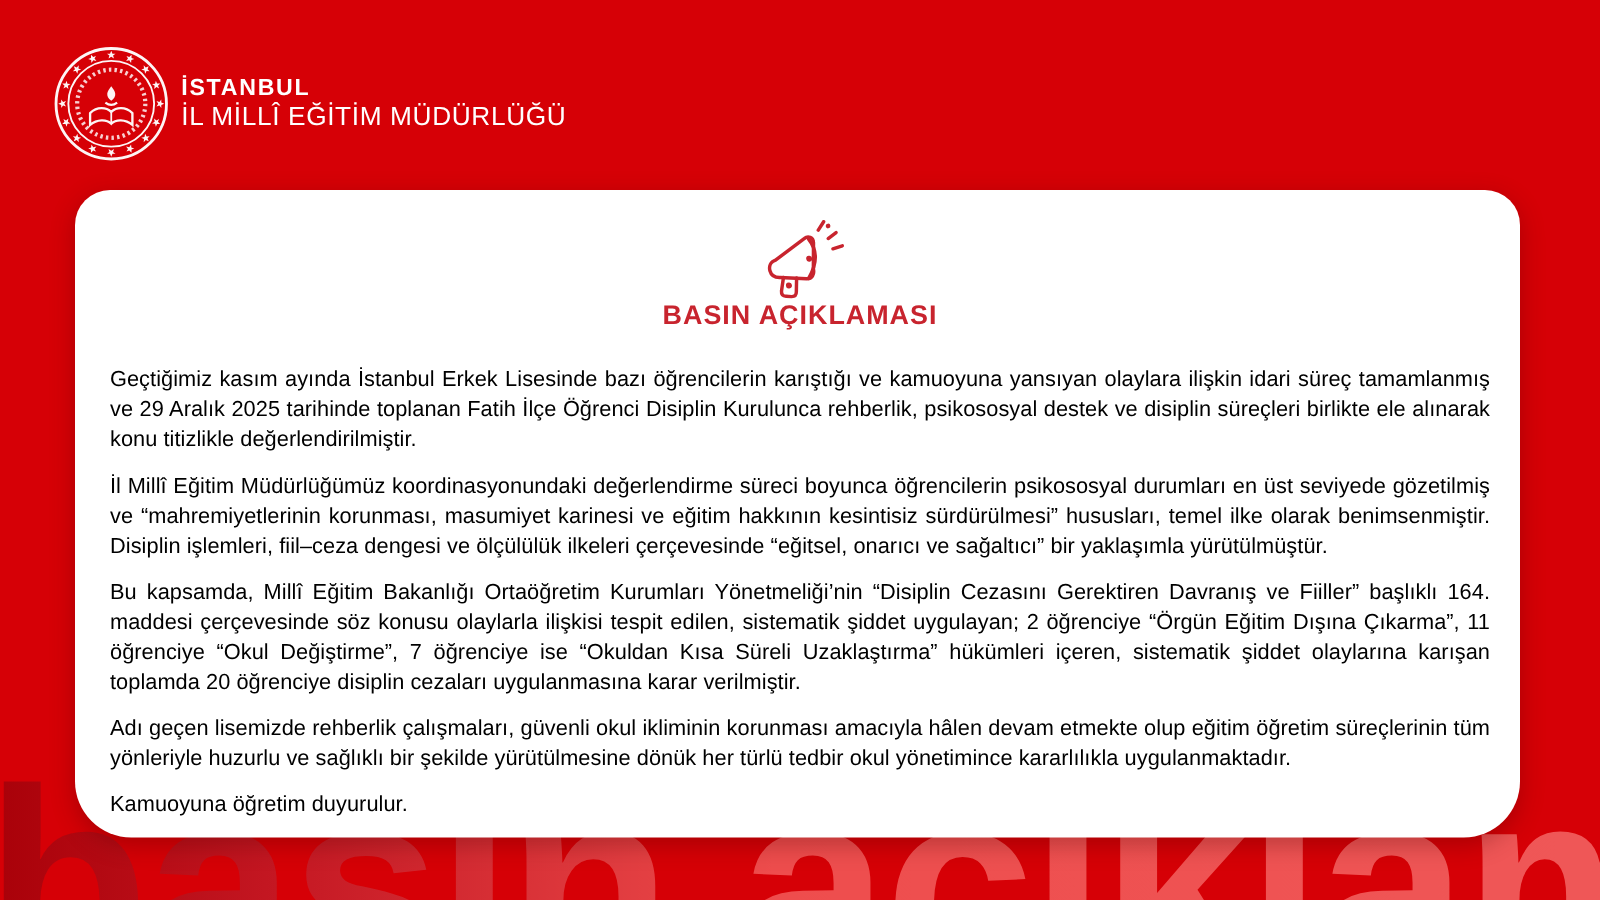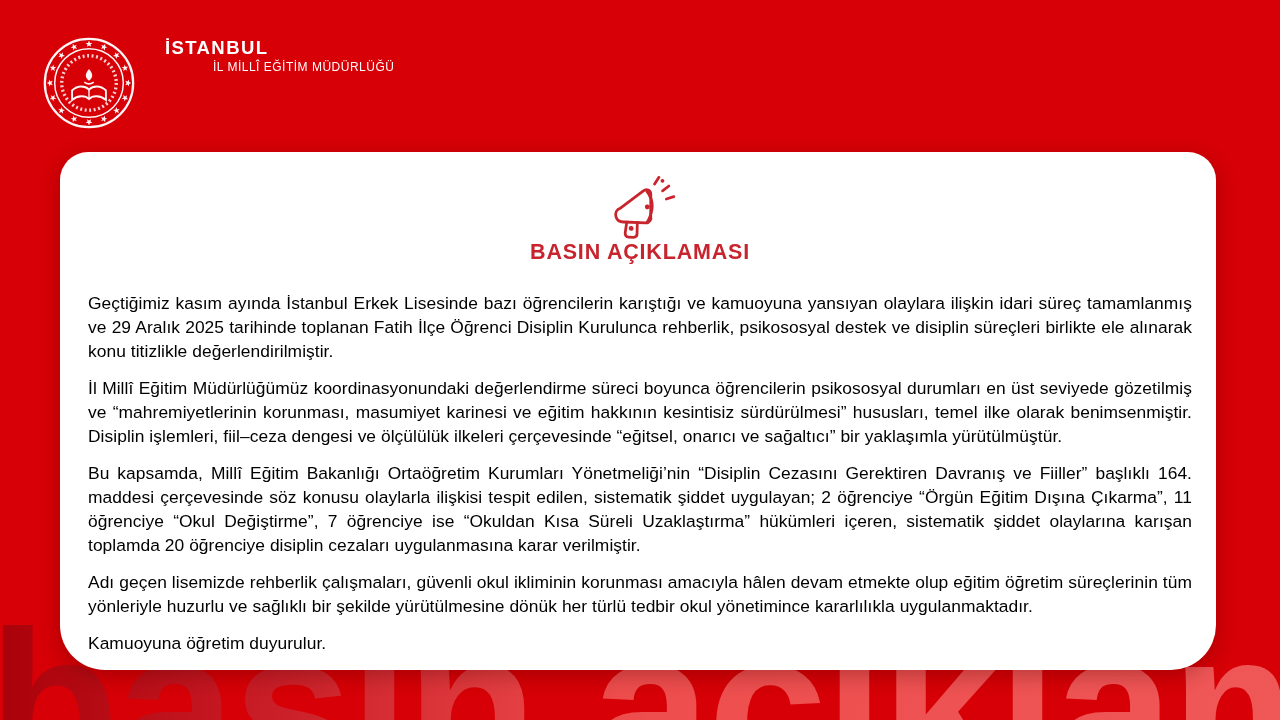--- a/index.html
+++ b/index.html
@@ -5,26 +5,26 @@
   html,body{margin:0;padding:0;}
   body{font-family:"Liberation Sans",sans-serif;}
   .stage{
     position:relative;width:1280px;height:720px;overflow:hidden;
     background:#d60006;
   }
 
   
   .header{
     position:absolute;top:36px;left:42px;
-    display:flex;gap:29px;color:#fff;
+    display:flex;align-items:center;gap:9px;color:#fff;
   }
   .emblem{width:94px;height:94px;display:block;opacity:.96;}
   .org-name{line-height:1.28;letter-spacing:.8px;}
   .org-name .l1{font-size:18.5px;font-weight:700;letter-spacing:1.4px;}
-  .org-name .l2{font-size:12px;font-weight:500;letter-spacing:.5px;margin-left:48px;}
+  .org-name .l2{font-size:21px;font-weight:500;letter-spacing:.5px;}
 
   
   .watermark{
     position:absolute;left:-12px;bottom:-94px;z-index:1;
     font-size:215px;font-weight:700;line-height:1;white-space:nowrap;
     letter-spacing:-3px;
     color:#ef5252;
     background-image:linear-gradient(90deg,#a80008 0%,#c41722 14%,#ee4d4d 38%,#f05d5d 100%);
     -webkit-background-clip:text;background-clip:text;
     -webkit-text-fill-color:transparent;

